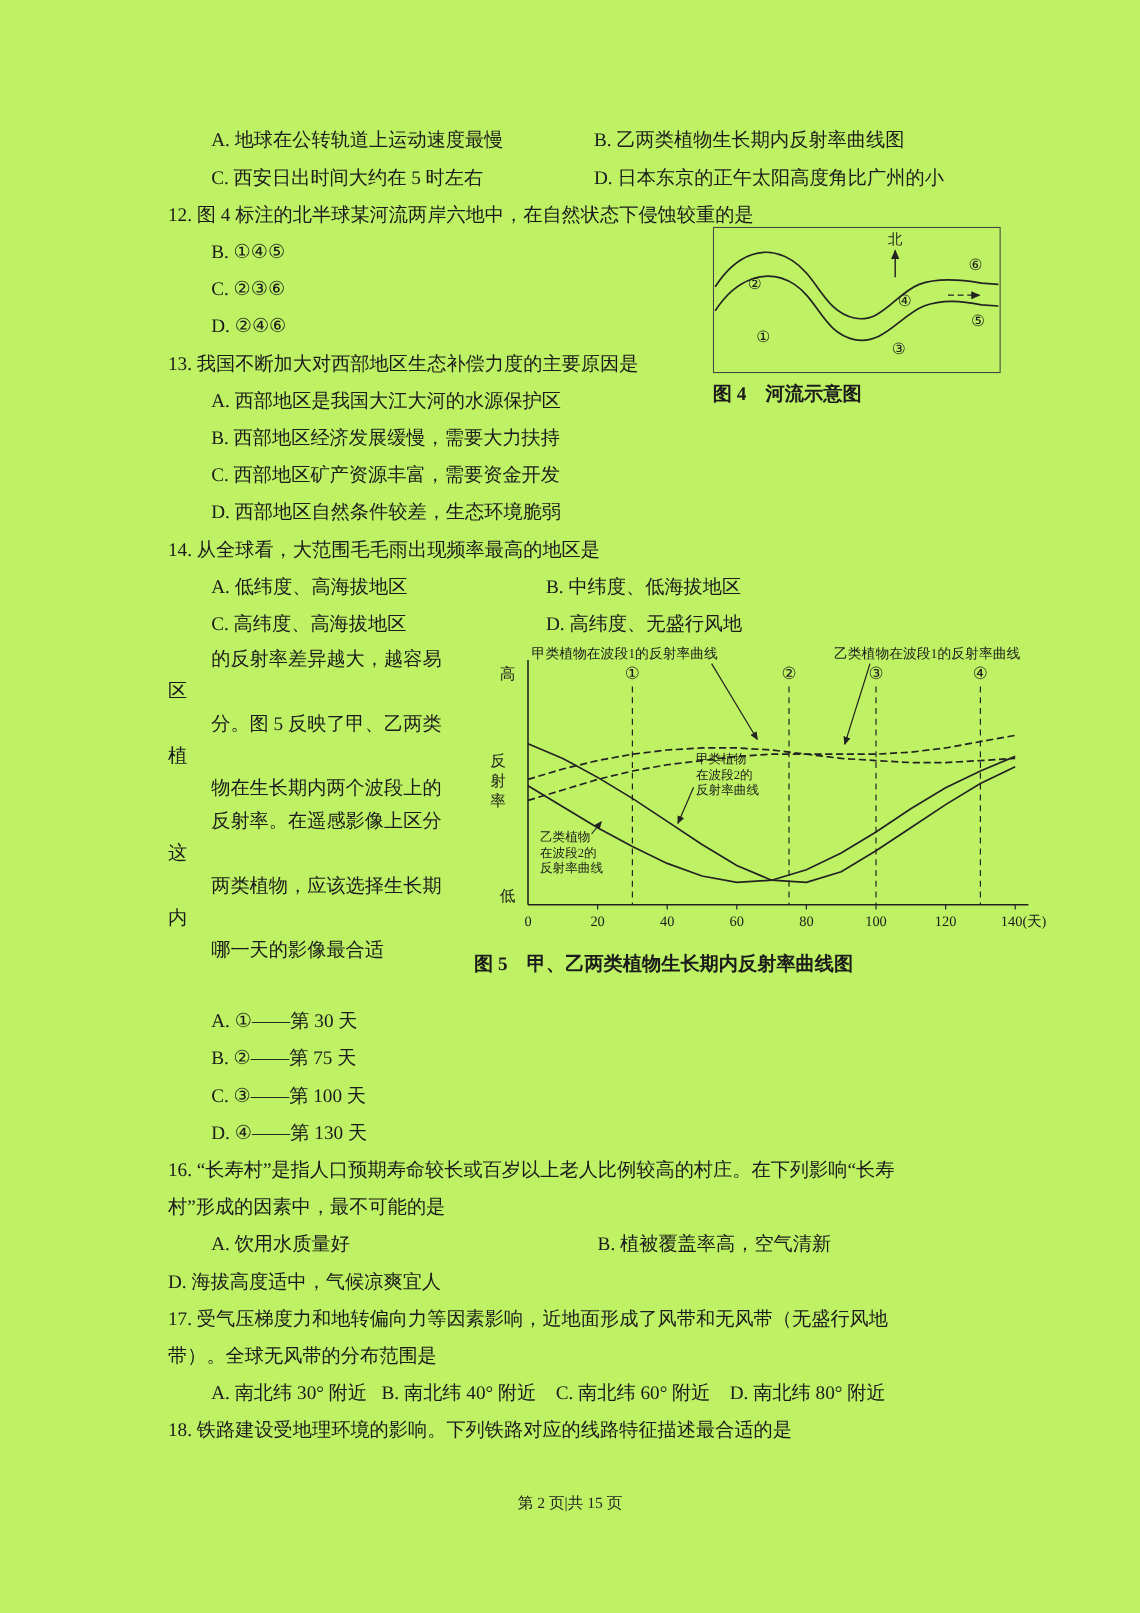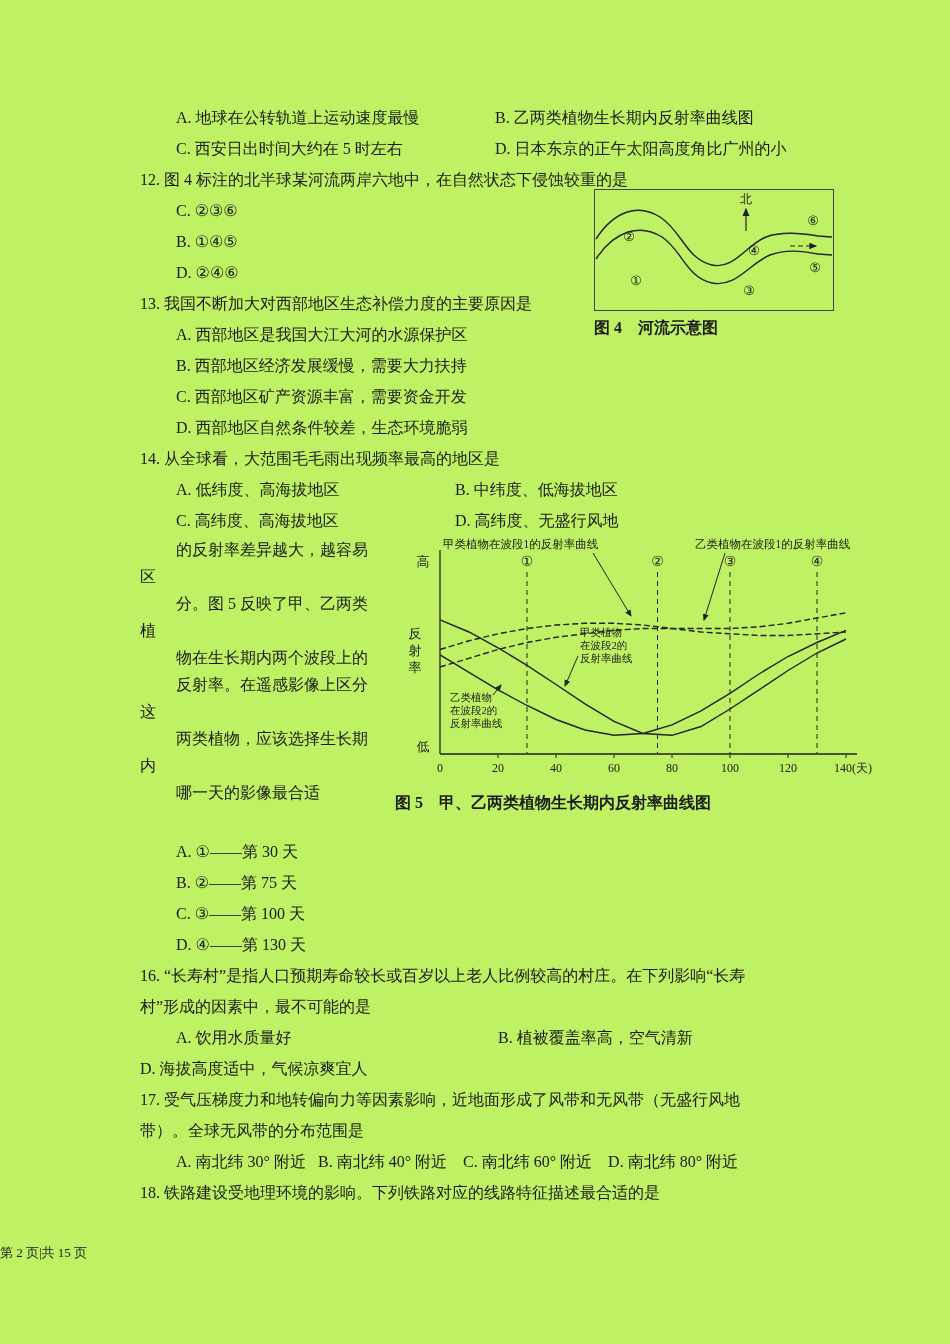--- a/index.html
+++ b/index.html
@@ -17,21 +17,21 @@
   .stem { }
   .q-body { position:relative; }
   .fig4 { position:absolute; top:-6px; right:6px; width:240px; }
   .fig5 { position:absolute; top:0; right:-45px; width:490px; }
   .caption { font-weight:bold; font-size:16px; line-height:26px; white-space:pre; }
   .q15-wrap { position:relative; min-height:300px; }
   .q15-text { width:320px; }
   .line15 { line-height:27px; white-space:pre; }
   .ind { padding-left:36px; }
   .footer {
-    position:absolute; left:0; right:0; bottom:82px; 
+    position:absolute; left:0; right:0; bottom:82px; text-align:center;
     font-size:13px; color:#222;
   }
   svg text { font-family:"Liberation Serif","DejaVu Serif",serif; fill:#1b1b1b; }
 </style>
 </head>
 <body>
 
 <div class="page">
   <div class="content">
 
@@ -39,22 +39,22 @@
       <div class="c1" style="width:319px">A. 地球在公转轨道上运动速度最慢</div>
       <div>B. 乙两类植物生长期内反射率曲线图</div>
     </div>
     <div class="row2 line">
       <div class="c1" style="width:319px">C. 西安日出时间大约在 5 时左右</div>
       <div>D. 日本东京的正午太阳高度角比广州的小</div>
     </div>
 
     <div class="line stem">12. 图 4 标注的北半球某河流两岸六地中，在自然状态下侵蚀较重的是</div>
     <div class="q-body">
+      <div class="line opt">B. ①④⑤</div>
       <div class="line opt">C. ②③⑥</div>
-      <div class="line opt">B. ①④⑤</div>
       <div class="line opt">D. ②④⑥</div>
 
       <div class="fig4">
         <svg viewBox="0 0 240 122" width="240" height="122">
           <defs>
             <marker id="ah4" markerWidth="8" markerHeight="8" refX="6" refY="3" orient="auto">
               <path d="M0,0 L7,3 L0,6 Z" fill="#222"></path>
             </marker>
           </defs>
           <rect x="0.5" y="0.5" width="239" height="121" fill="none" stroke="#444" stroke-width="1"></rect>

